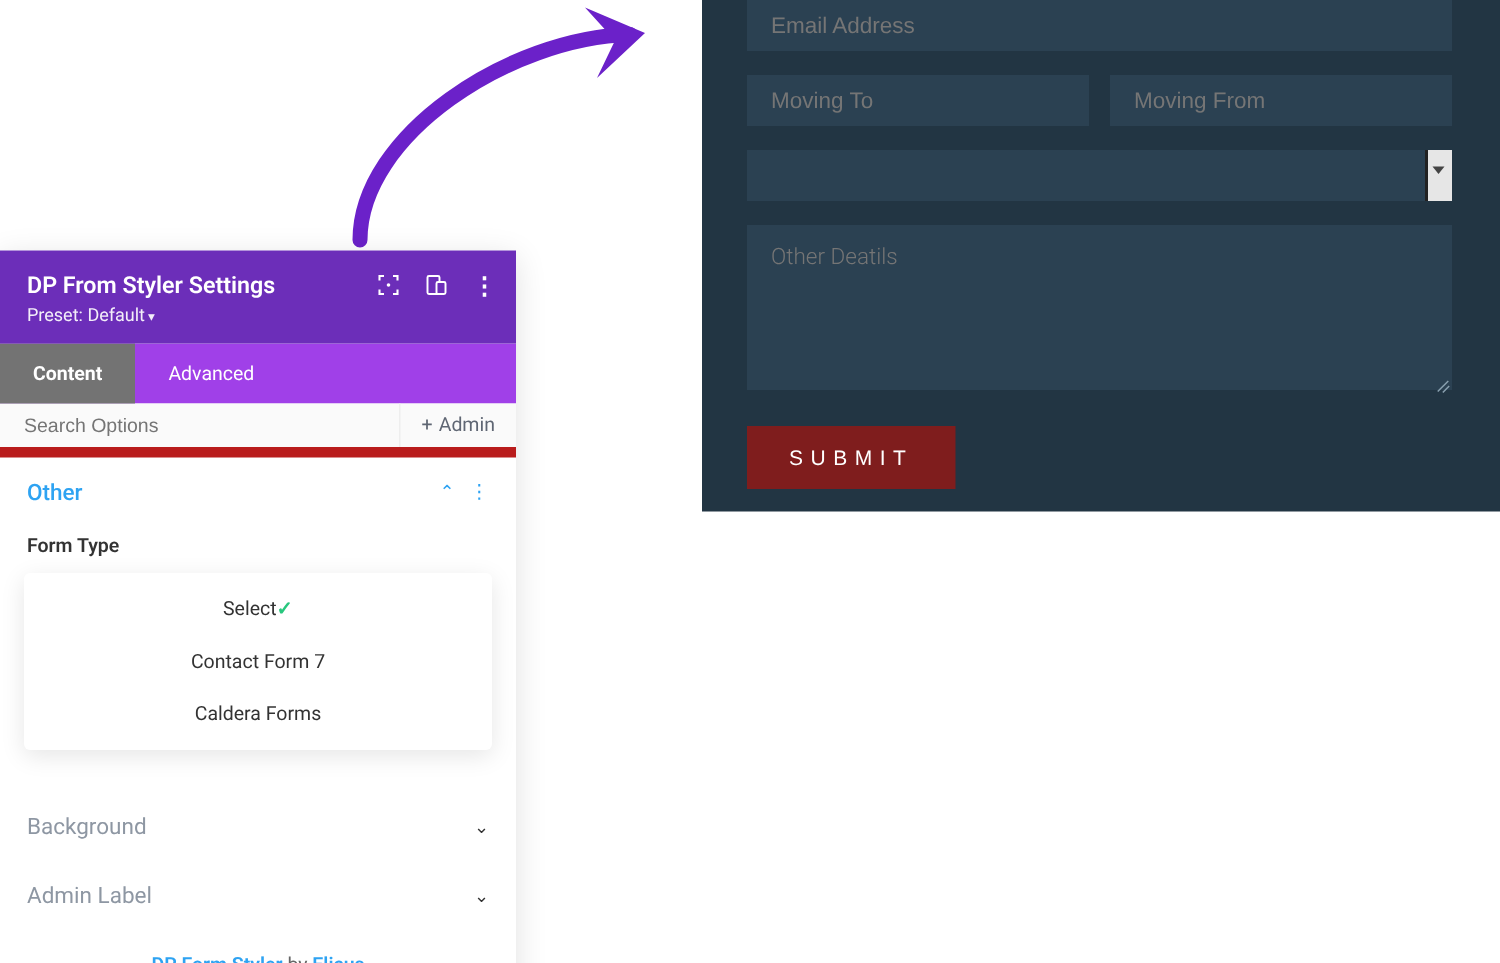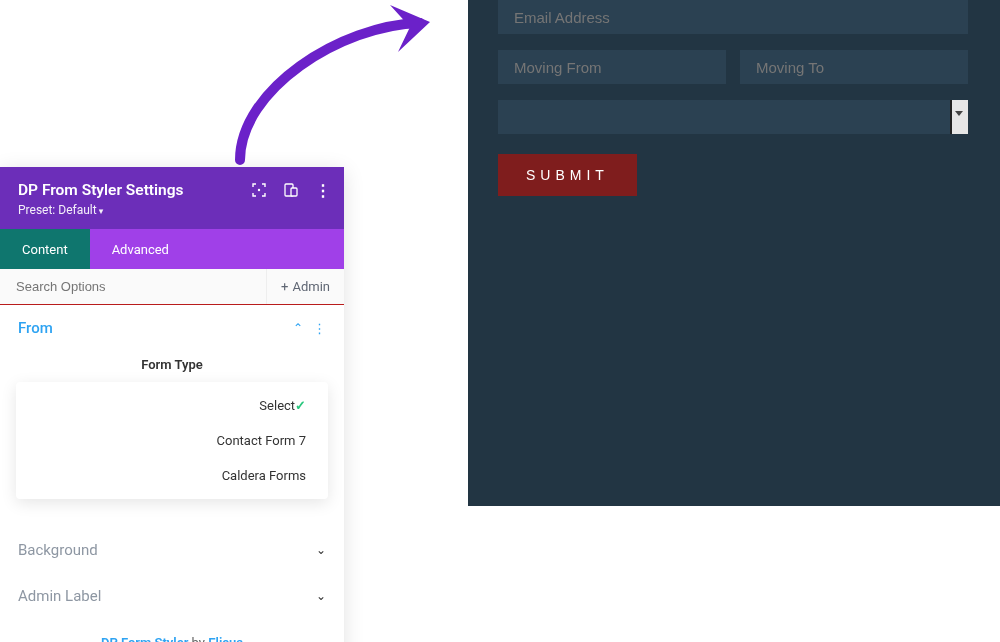--- a/index.html
+++ b/index.html
@@ -11,21 +11,21 @@
     background: #fff;
     overflow: hidden;
   }
 
   
   .form-preview {
     position: absolute;
     left: 468px;
     top: 0;
     width: 532px;
-    height: 506px;
+    height: 341px;
     background: #223543;
     padding: 0 32px 30px 30px;
   }
   .fp-row { margin-bottom: 16px; }
   .fp-input {
     width: 100%;
     height: 34px;
     background: #2b4152;
     border: none;
     padding: 0 16px;
@@ -122,26 +122,26 @@
     display: flex;
     background: #a040e8;
     height: 40px;
   }
   .tab {
     padding: 0 22px;
     display: flex; align-items: center;
     color: #fff; font-size: 13px;
     cursor: pointer;
   }
-  .tab.active { background: #0f766e; font-weight: 400; }
+  .tab.active { background: #737373; font-weight: 700; }
 
   .search-row {
     display: flex; align-items: center;
     height: 36px;
-    border-bottom: 1px solid #b91c1c;
+    border-bottom: 7px solid #b91c1c;
     background: #fafafa;
   }
   .search-inp {
     flex: 1; border: none; background: transparent;
     padding: 0 16px; font-size: 13px; color: #9aa0a6; outline: none;
   }
   .filter-btn {
     display: flex; align-items: center; gap: 4px;
     padding: 0 14px; height: 100%;
     font-size: 13px; color: #5f6673;
@@ -155,60 +155,64 @@
     font-size: 15px;
     cursor: pointer;
   }
   .sect-head.open { color: #2ea3f2; font-weight: 500; }
   .sect-head-right { display: flex; gap: 10px; align-items: center; color: inherit; }
   .chev { font-size: 12px; }
   .dots { font-size: 13px; color: #2ea3f2; line-height: 1; }
   .sect-head.muted { color: #8e97a3; font-weight: 400; }
 
   .sect-body { padding: 0 18px 14px; }
-  .field-label { font-size: 13px; font-weight: 600; color: #333; margin: 6px 0 10px; text-align: center; }
+  .field-label { font-size: 13px; font-weight: 600; color: #333; margin: 6px 0 10px; }
 
   .dropdown {
     margin: 0 -2px 14px;
     background: #fff;
     border-radius: 4px;
     box-shadow: 0 4px 16px rgba(0,0,0,0.10);
     padding: 6px 0;
   }
   .dd-item {
     padding: 10px 22px;
     font-size: 13px;
     color: #333;
-    display: flex; justify-content: flex-end; align-items: center;
+    display: flex; justify-content: center; align-items: center;
     cursor: pointer;
   }
   .dd-check { color: #29c77e; font-weight: 700; }
 
   .panel-footer {
     text-align: center;
     padding: 16px 0 14px;
     font-size: 13px;
     color: #666;
   }
   .panel-footer a { color: #2ea3f2; font-weight: 600; text-decoration: none; }
 </style>
 </head>
 <body>
 
 <div class="form-preview">
   <div class="fp-row">
     <input class="fp-input" placeholder="Email Address" style="">
   </div>
   <div class="fp-row fp-two">
+    <input class="fp-input" placeholder="Moving To" style="">
     <input class="fp-input" placeholder="Moving From" style="">
-    <input class="fp-input" placeholder="Moving To" style="">
   </div>
   <div class="fp-row fp-select-row">
     <div class="fp-select-box"></div>
     <div class="fp-select-caret"></div>
+  </div>
+  <div class="fp-row fp-textarea-wrap">
+    <textarea class="fp-textarea" placeholder="Other Deatils" style=""></textarea>
+    <div class="fp-resize"></div>
   </div>
   <button class="fp-submit">SUBMIT</button>
 </div>
 
 <svg class="arrow" viewBox="0 0 230 170">
   <path d="M20 160 C 20 90, 120 25, 200 23" stroke="#6b21c9" stroke-width="10" fill="none" stroke-linecap="round"></path>
   <path d="M170 5 L210 22 L178 52 L190 27 Z" fill="#6b21c9"></path>
 </svg>
 
 <div class="panel">
@@ -241,21 +245,21 @@
 
   <div class="search-row">
     <input class="search-inp" placeholder="Search Options" style="">
     <div class="filter-btn">
       <span>+</span>
       <span>Admin</span>
     </div>
   </div>
 
   <div class="sect-head open">
-    <span>From</span>
+    <span>Other</span>
     <span class="sect-head-right">
       <span class="chev">⌃</span>
       <span class="dots">⋮</span>
     </span>
   </div>
 
   <div class="sect-body">
     <div class="field-label">Form Type</div>
     <div class="dropdown">
       <div class="dd-item">

